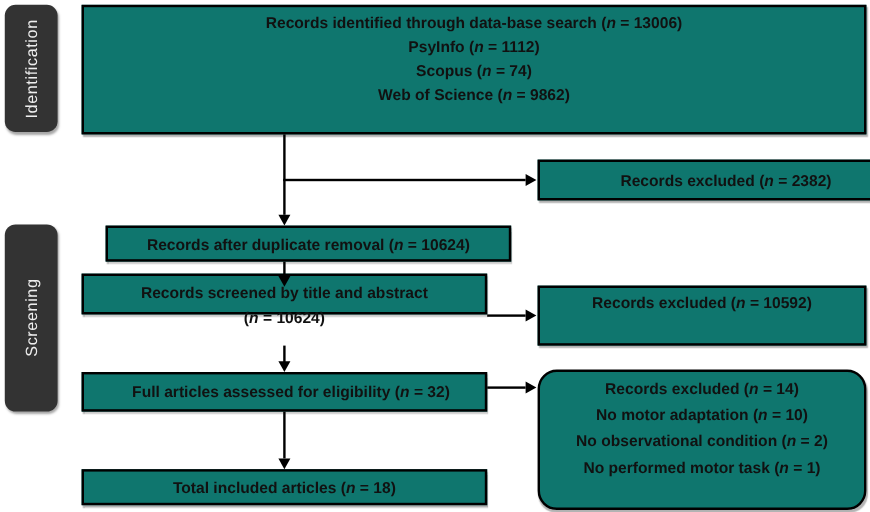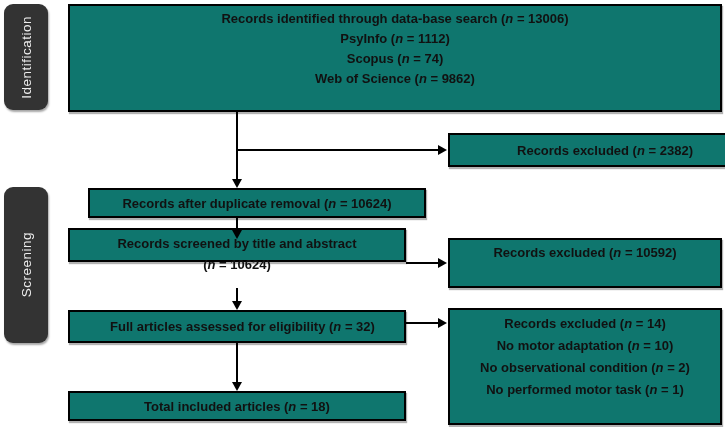--- a/index.html
+++ b/index.html
@@ -43,21 +43,21 @@
     box-shadow: 1px 2px 1px rgba(0,0,0,0.30);
   }
   .fbox i { font-style: italic; font-weight: 700; }
   .center-one {
     display: flex;
     align-items: center;
     justify-content: center;
   }
   .line20 { line-height: 20px; }
   .line21 { line-height: 21px; }
-  .line22 { line-height: 22px; }
+  .line22 { line-height: 22px; border-radius: 16px; }
   
   .conn { position: absolute; background: #000000; }
   .arrow-down {
     position: absolute;
     width: 0; height: 0;
     border-left: 5px solid transparent;
     border-right: 5px solid transparent;
     border-top: 9px solid #000000;
   }
   .arrow-right {

